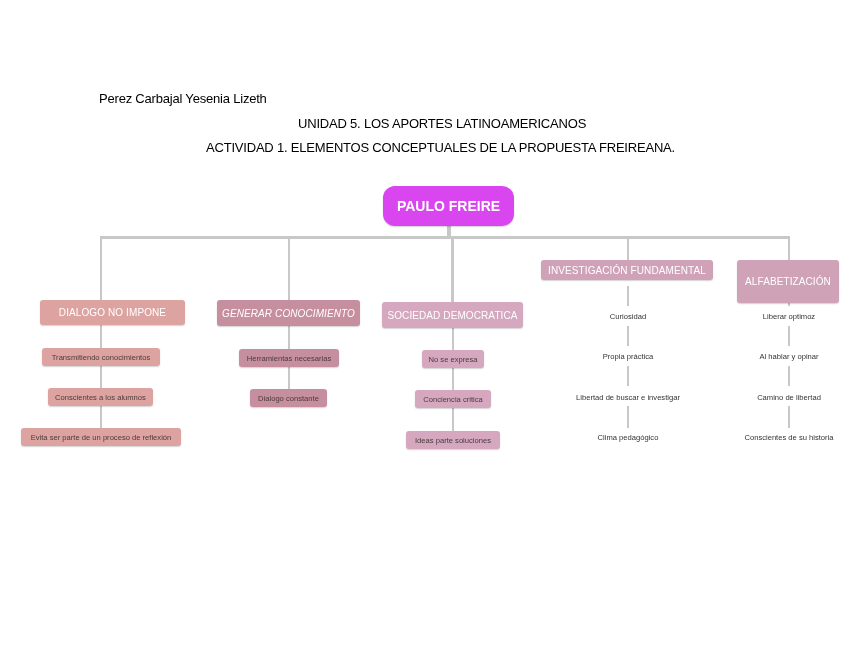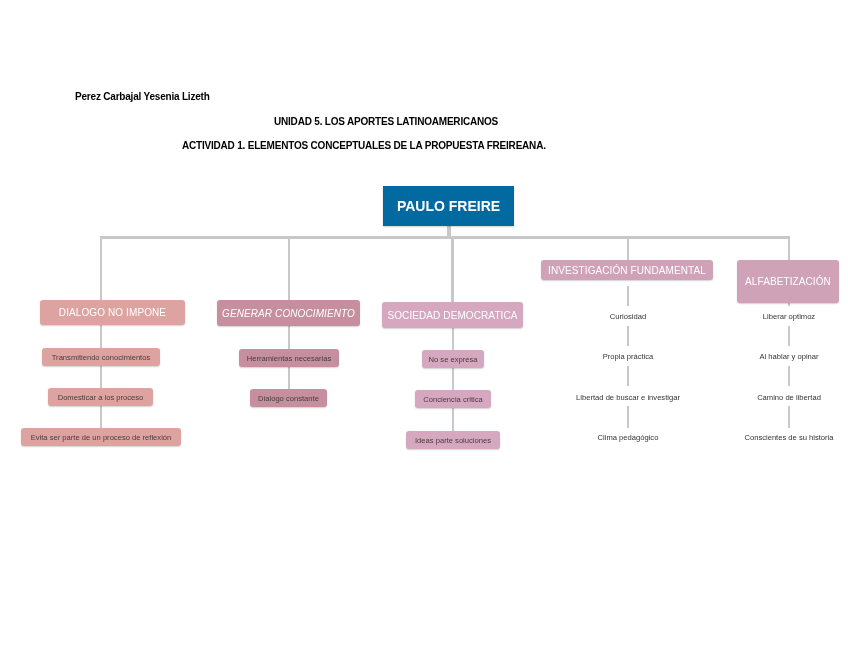--- a/index.html
+++ b/index.html
@@ -1,20 +1,20 @@
 <!DOCTYPE html>
 <html><head>
 <meta charset="utf-8">
 <style>
   html, body { margin:0; padding:0; background:#ffffff; }
   body { width:848px; height:655px; position:relative; overflow:hidden; font-family:"Liberation Sans", sans-serif; }
-  .hdr { position:absolute; font-weight:bold; color:#000; font-size:10px; letter-spacing:-0.2px; white-space:nowrap; }
+  .hdr { position:absolute; font-weight:normal; color:#000; font-size:13px; letter-spacing:-0.2px; white-space:nowrap;margin-left:24px; }
   .line { position:absolute; background:#c8c8c8; }
   .box { position:absolute; box-sizing:border-box; display:flex; align-items:center; justify-content:center; border-radius:3px; white-space:nowrap; box-shadow:0 1px 1.5px rgba(0,0,0,0.18); }
-  .root { background:#0369a1; color:#ffffff; font-weight:bold; font-size:14px; border-radius:0; }
+  .root { background:#d946ef; color:#ffffff; font-weight:bold; font-size:14px; border-radius:12px; }
   .cat { color:#ffffff; font-size:10px; letter-spacing:0.1px; }
   .child { font-size:7.6px; color:#4a3a3a; }
   .plain { position:absolute; font-size:7.6px; color:#333; white-space:nowrap; transform:translateX(-50%); }
 </style>
 </head>
 <body>
 
 <div class="hdr" style="left:75px; top:91px;">Perez Carbajal Yesenia Lizeth</div>
 <div class="hdr" style="left:274px; top:116px;">UNIDAD 5. LOS APORTES LATINOAMERICANOS</div>
 <div class="hdr" style="left:182px; top:140px;">ACTIVIDAD 1. ELEMENTOS CONCEPTUALES DE LA PROPUESTA FREIREANA.</div>
@@ -49,21 +49,21 @@
   <span>PAULO FREIRE</span>
 </div>
 
 <div class="box cat" style="left:40px; top:300px; width:145px; height:25px; background:#dda3a0;">
   <span>DIALOGO NO IMPONE</span>
 </div>
 <div class="box child" style="left:42px; top:348px; width:118px; height:18px; background:#dda3a0;">
   <span>Transmitiendo conocimientos</span>
 </div>
 <div class="box child" style="left:48px; top:388px; width:105px; height:18px; background:#dda3a0;">
-  <span>Domesticar a los proceso</span>
+  <span>Conscientes a los alumnos</span>
 </div>
 <div class="box child" style="left:21px; top:428px; width:160px; height:18px; background:#dda3a0;">
   <span>Evita ser parte de un proceso de reflexión</span>
 </div>
 
 <div class="box cat" style="left:217px; top:300px; width:143px; height:26px; background:#c68f9f;font-style:italic;">
   <span>GENERAR CONOCIMIENTO</span>
 </div>
 <div class="box child" style="left:239px; top:349px; width:100px; height:18px; background:#c68f9f;">
   <span>Herramientas necesarias</span>

